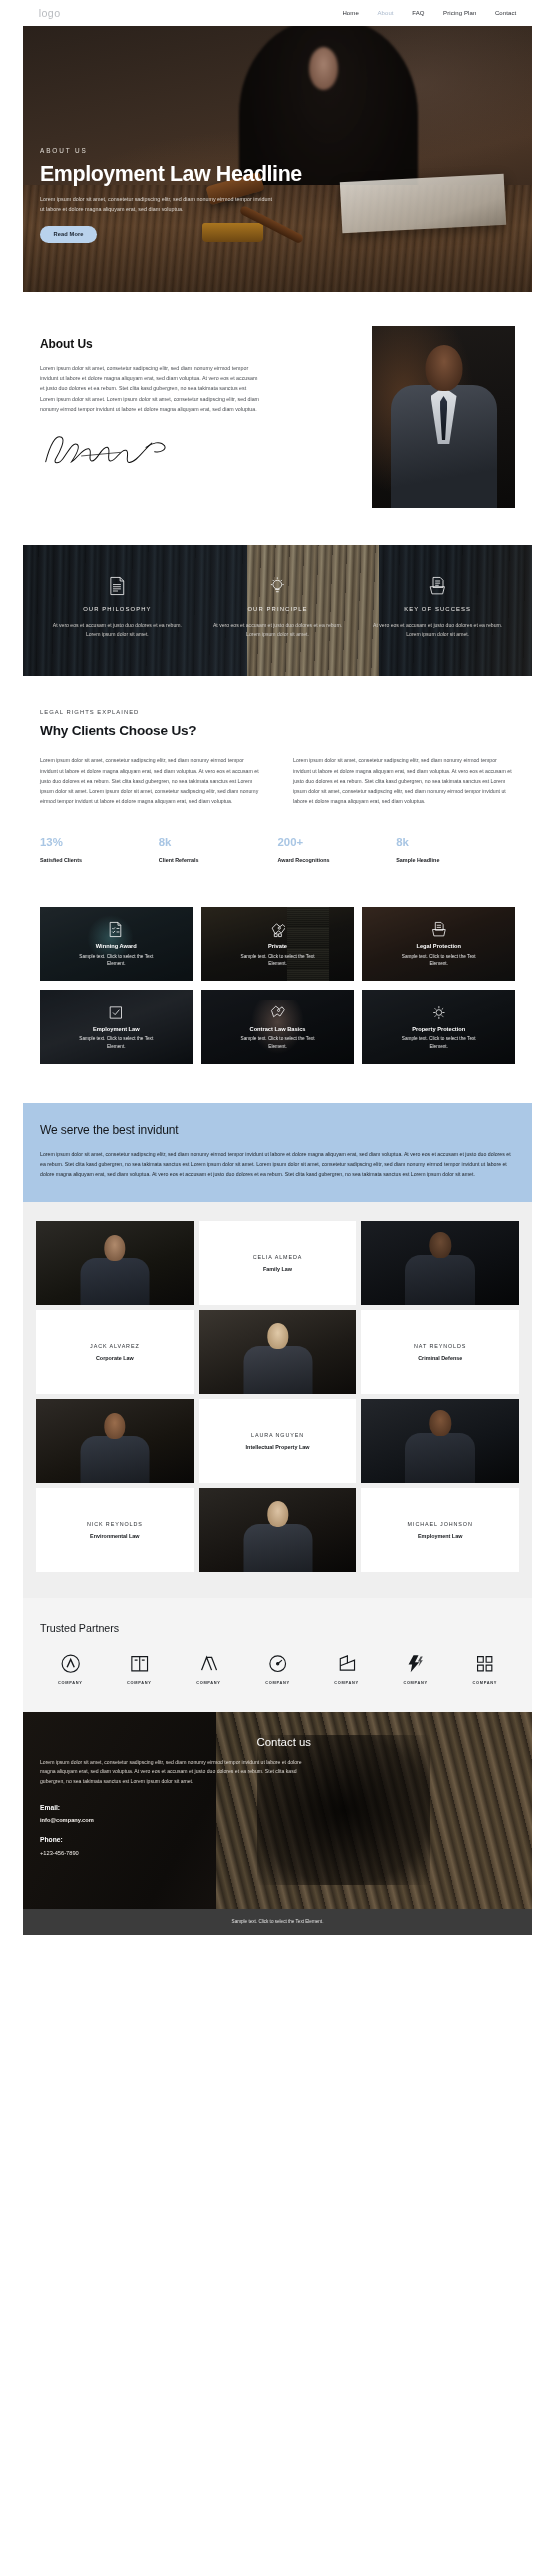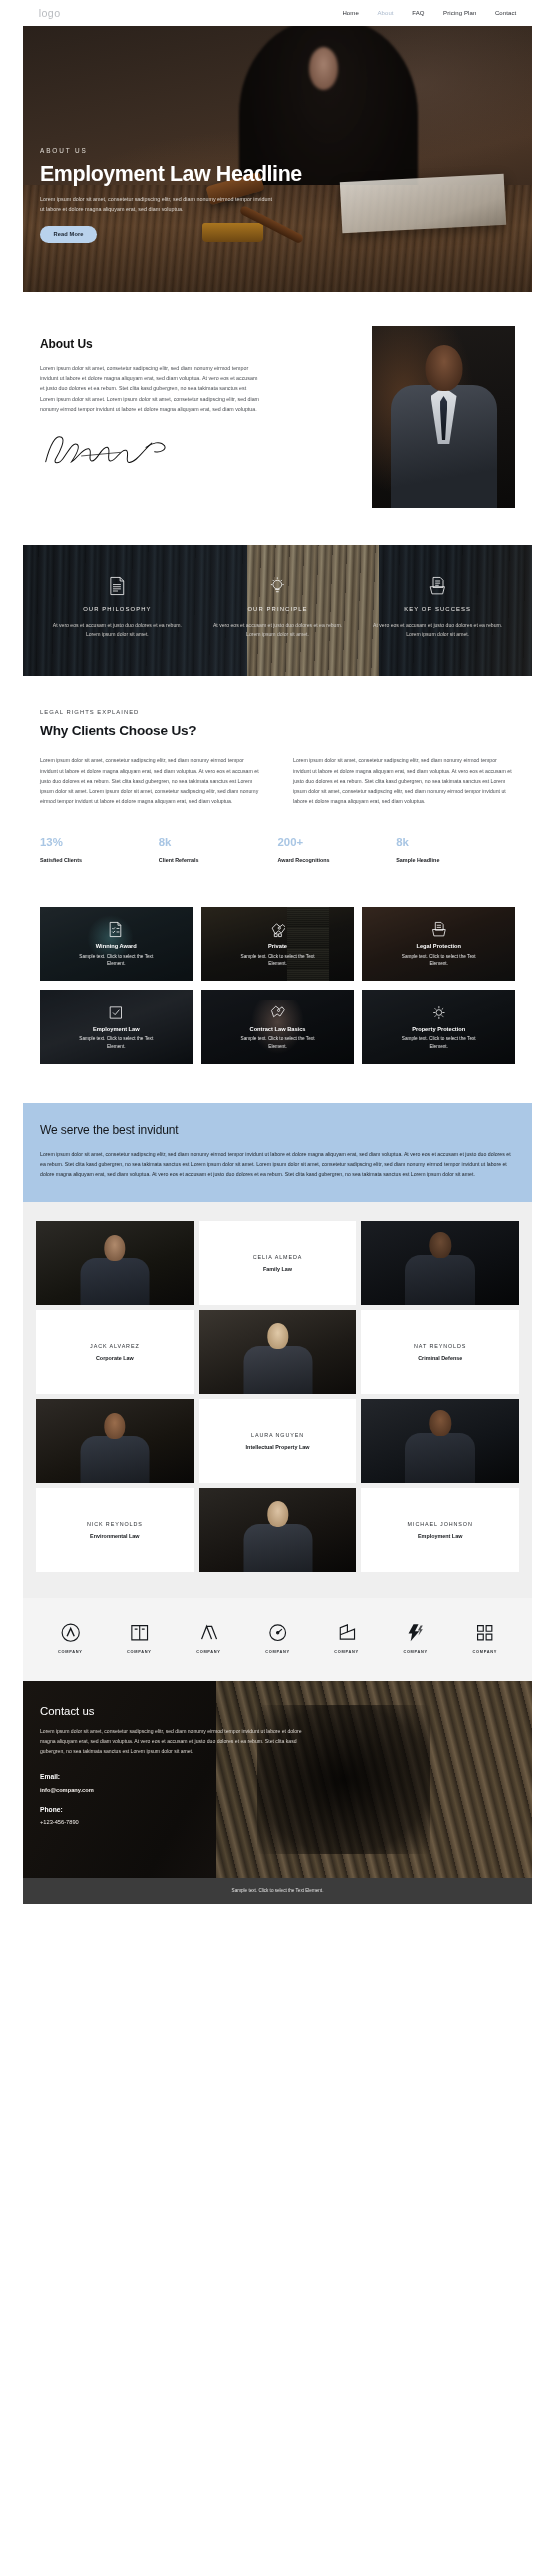--- a/index.html
+++ b/index.html
@@ -242,21 +242,21 @@
     position:absolute; right:0; top:0; width:62%; height:100%;
     background:repeating-linear-gradient(76deg,
       #6b5a42 0px,#a9906b 5px,#4a3e2c 10px,#85714f 15px,#332a1e 21.4px);
     opacity:.55;
   }
   .contact .dark {
     position:absolute; left:46%; top:12%; width:34%; height:76%;
     background:radial-gradient(ellipse at 50% 50%, rgba(5,4,3,.95), rgba(10,8,6,.6) 70%, transparent);
   }
   .contact-inner { position:relative; z-index:4; max-width:271px; }
-  .contact-title { font-size:11.4px; font-weight:400; color:#fff; margin-bottom:10px; }
+  .contact-title { font-size:11.4px; font-weight:400; color:#fff; margin-bottom:10px;text-align:right; }
   .contact-text { font-size:5.1px; color:#ddd8d2; line-height:1.9; margin-bottom:17px; }
   .contact-label { font-size:6.7px; font-weight:700; color:#fff; margin-bottom:6.4px; }
   .contact-value { font-size:5.7px; font-weight:700; color:#f0ece8; margin-bottom:13px; }
   .contact-value.thin { font-weight:400; }
 
   
   .footbar {
     background:#3c3c3c; height:26px; display:flex; align-items:center;
     justify-content:center;
   }
@@ -567,20 +567,21 @@
         </div>
       <div class="team-cell txt">
         <div class="tm-name">MICHAEL JOHNSON</div>
         <div class="tm-role">Employment Law</div>
       </div>
     </div>
 
   </div>
 
   <div class="partners">
+    <div class="partners-title">Trusted Partners</div>
     <div class="partner-row">
 
       <div class="partner">
         <svg viewBox="0 0 30 30" fill="none" stroke="#15181c" stroke-width="1.6">
           <circle cx="15" cy="15" r="12"></circle>
             <path d="M10 20 L15 9 l5 11" stroke-width="2"></path>
         </svg>
         <div class="partner-name">COMPANY</div>
       </div>
 

